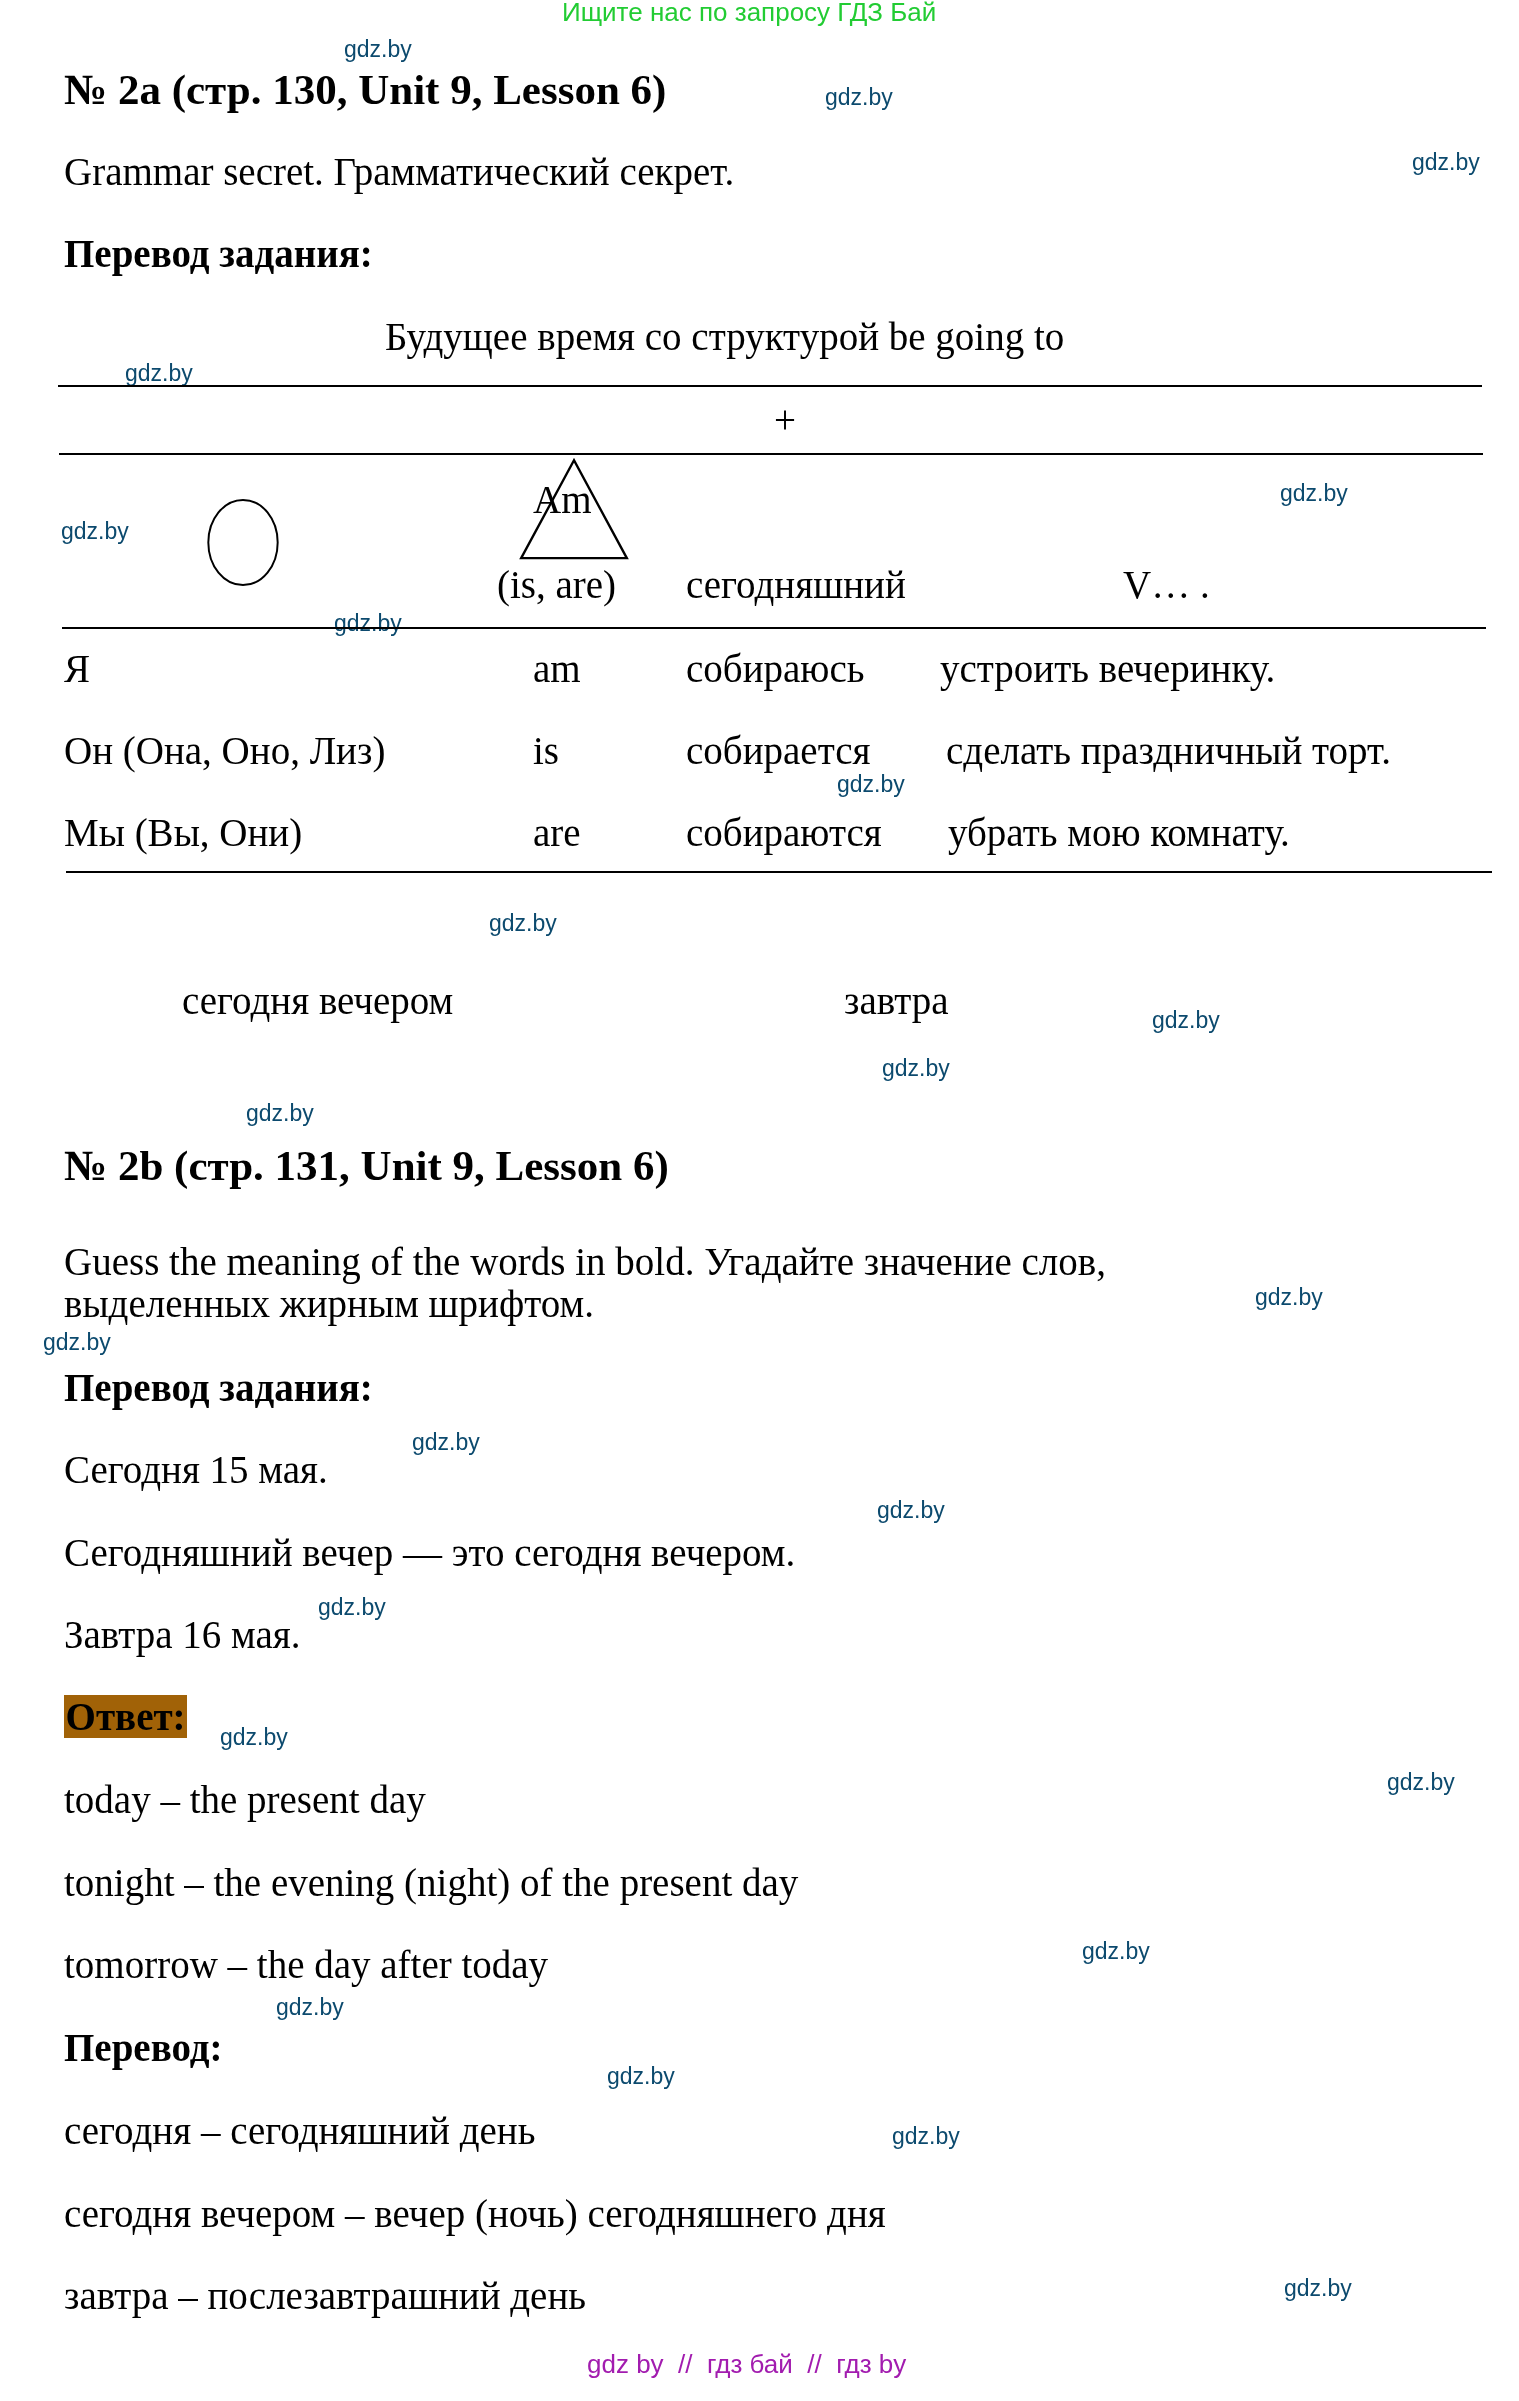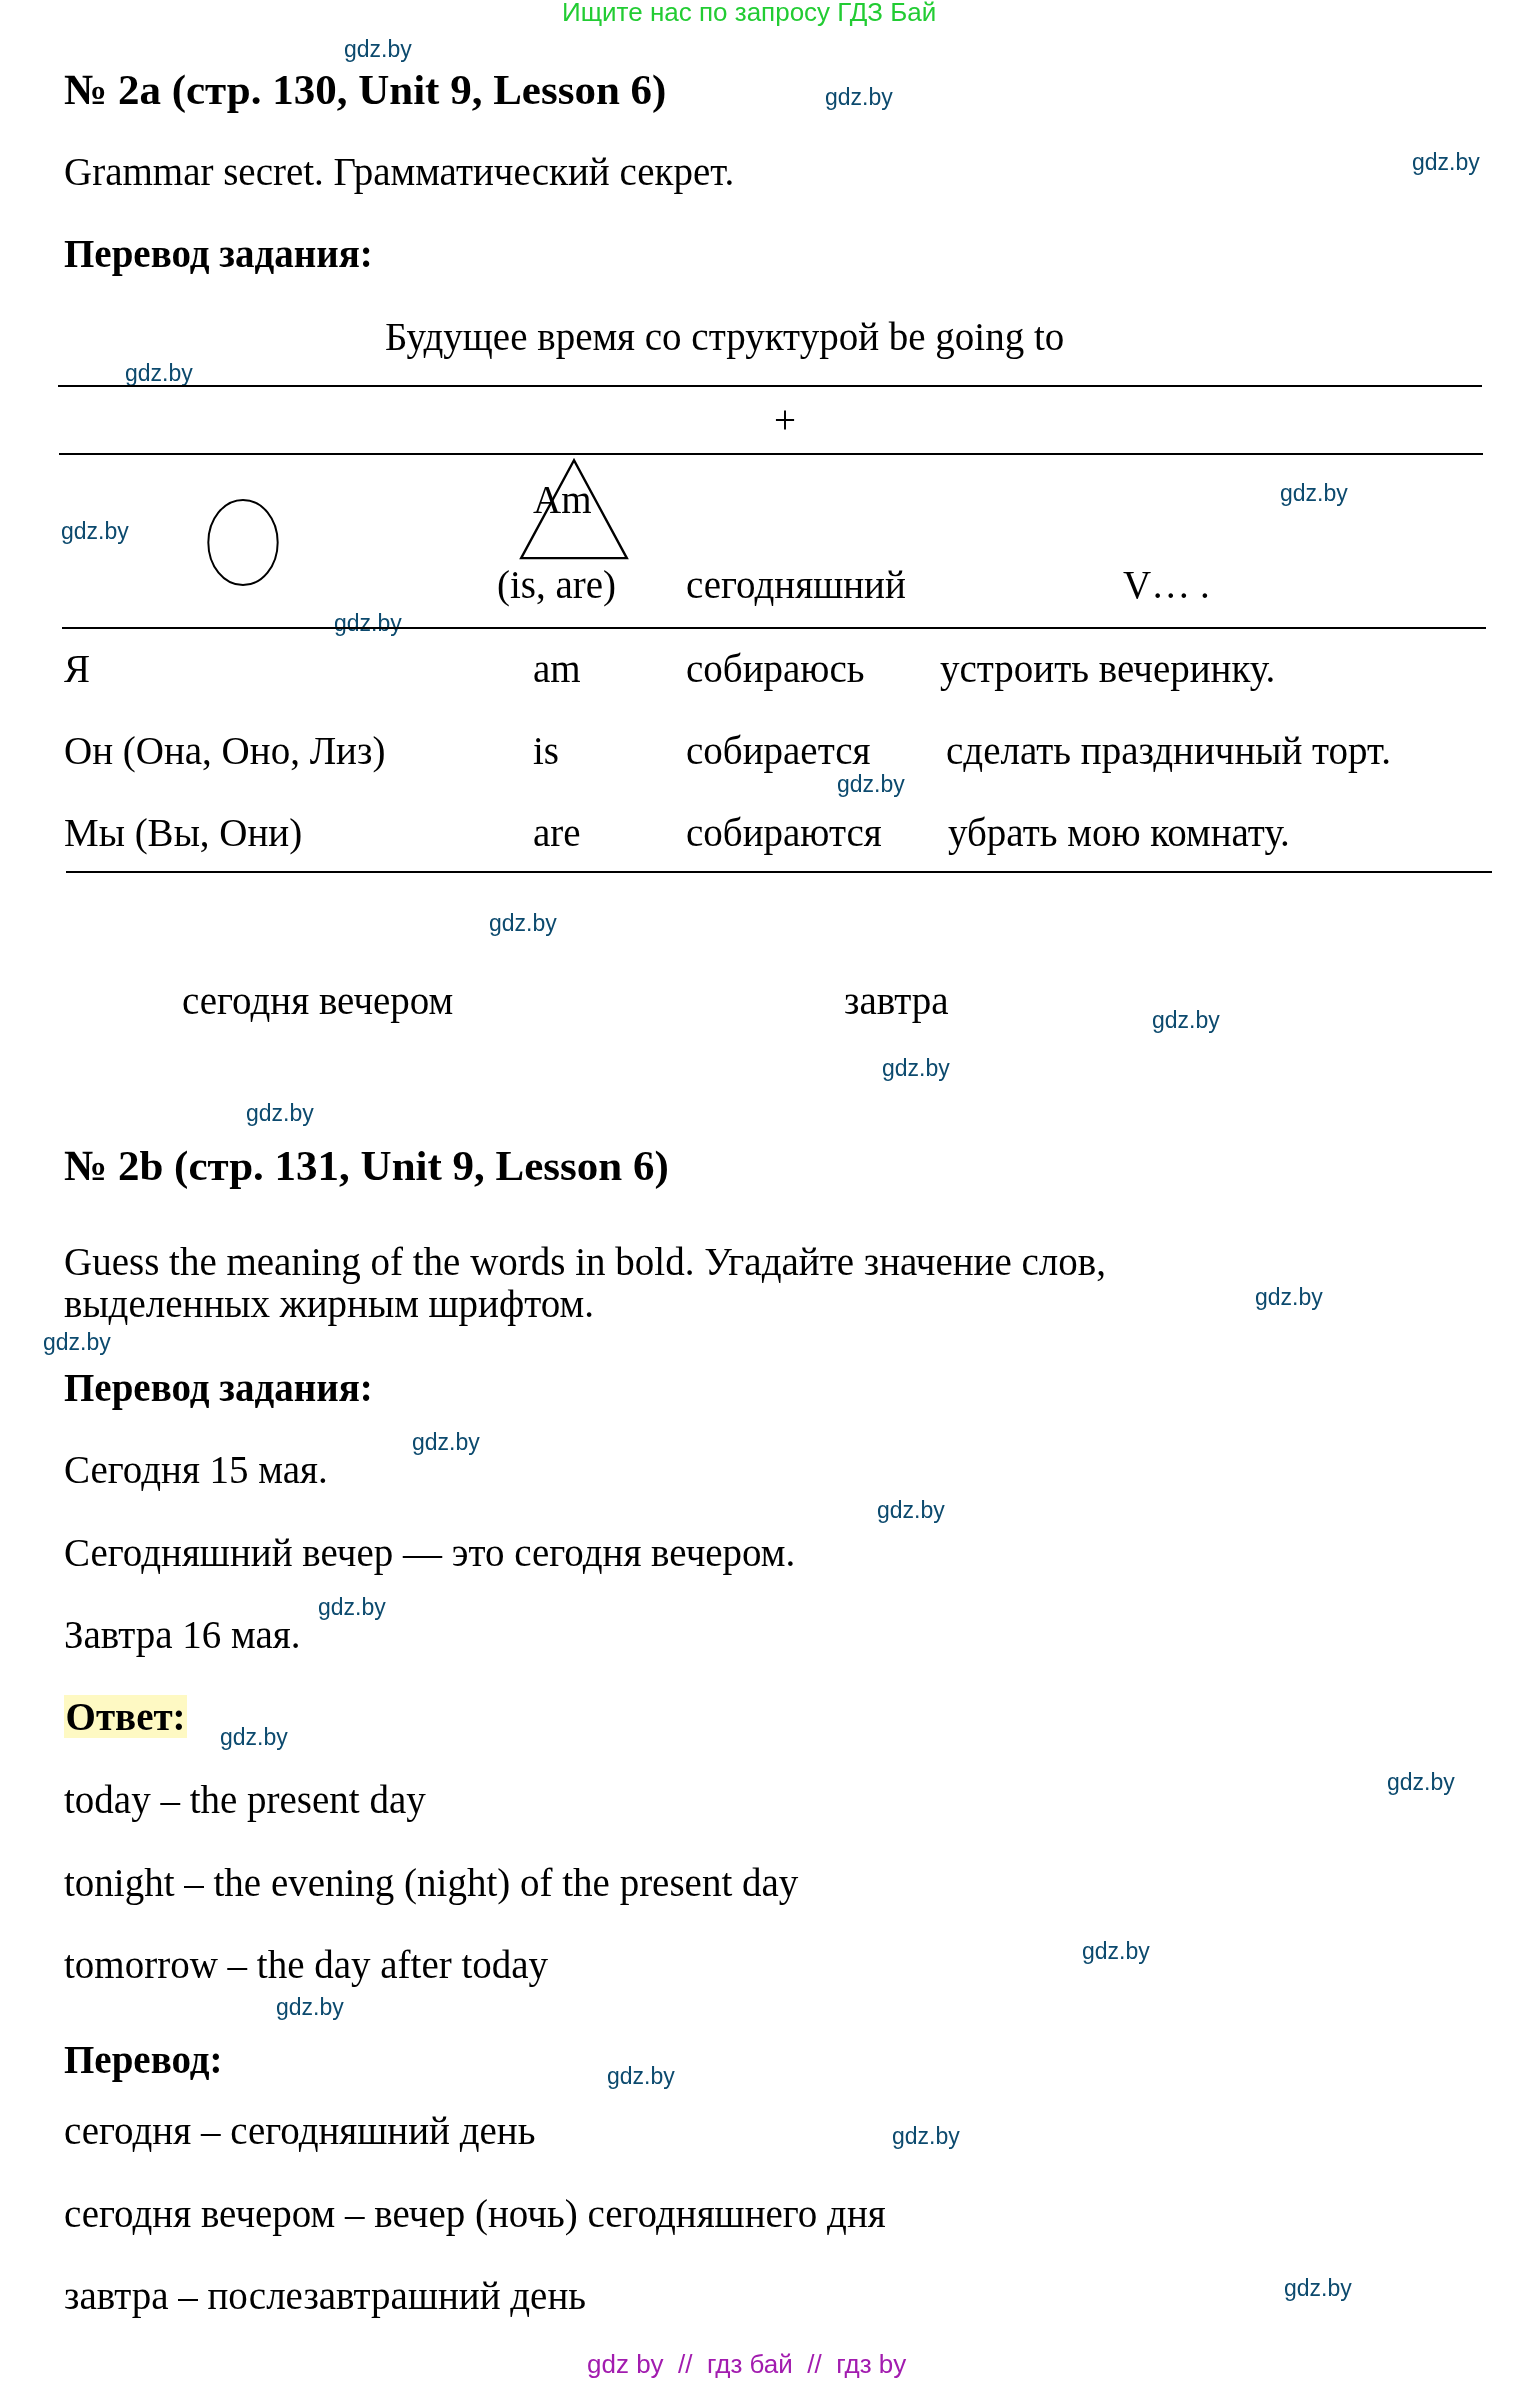--- a/index.html
+++ b/index.html
@@ -7,21 +7,21 @@
   .abs { position:absolute; white-space:nowrap; }
   .serif { font-family:"Liberation Serif", "DejaVu Serif", serif; color:#000; }
   .sans { font-family:"Liberation Sans", "DejaVu Sans", sans-serif; }
   .title { font-size:43px; font-weight:bold; }
   .body { font-size:39px; }
   .bold { font-weight:bold; }
   .wm { font-family:"Liberation Sans", "DejaVu Sans", sans-serif; font-size:23px; color:#0c4a6e; }
   .hline { position:absolute; height:2.4px; background:#000; }
   .top-banner { font-size:26px; color:#22cc33; }
   .footer { font-size:26px; color:#a21caf; }
-  .hl { background:#fef9c3; padding:0 1.6px; }
+  .hl { background:#a16207; padding:0 1.6px; }
 </style>
 </head>
 <body>
 
 <div class="abs sans top-banner" style="left:562px; top:-3.2px;">Ищите нас по запросу ГДЗ Бай</div>
 
 <div class="abs wm" style="left:344px; top:36px;">gdz.by</div>
 <div class="abs wm" style="left:825px; top:84px;">gdz.by</div>
 <div class="abs wm" style="left:1412px; top:149px;">gdz.by</div>
 <div class="abs wm" style="left:125px; top:360px;">gdz.by</div>
@@ -105,21 +105,21 @@
   <div class="abs serif body" style="left:64px; top:1612px;">Завтра 16 мая.</div>
 
   <div class="abs serif body bold" style="left:64px; top:1694px;">
     <span class="hl">Ответ:</span>
   </div>
 
   <div class="abs serif body" style="left:64px; top:1777px;">today – the present day</div>
   <div class="abs serif body" style="left:64px; top:1860px;">tonight – the evening (night) of the present day</div>
   <div class="abs serif body" style="left:64px; top:1942px;">tomorrow – the day after today</div>
 
-  <div class="abs serif body bold" style="left:64px; top:2025px;margin-top:12px;">Перевод:</div>
+  <div class="abs serif body bold" style="left:64px; top:2025px;">Перевод:</div>
 
   <div class="abs serif body" style="left:64px; top:2108px;">сегодня – сегодняшний день</div>
   <div class="abs serif body" style="left:64px; top:2191px;">сегодня вечером – вечер (ночь) сегодняшнего дня</div>
   <div class="abs serif body" style="left:64px; top:2273px;">завтра – послезавтрашний день</div>
 </section>
 
 <div class="abs sans footer" style="left:587px; top:2349px; white-space:pre;">gdz by  //  гдз бай  //  гдз by</div>
 
 
 </body></html>

